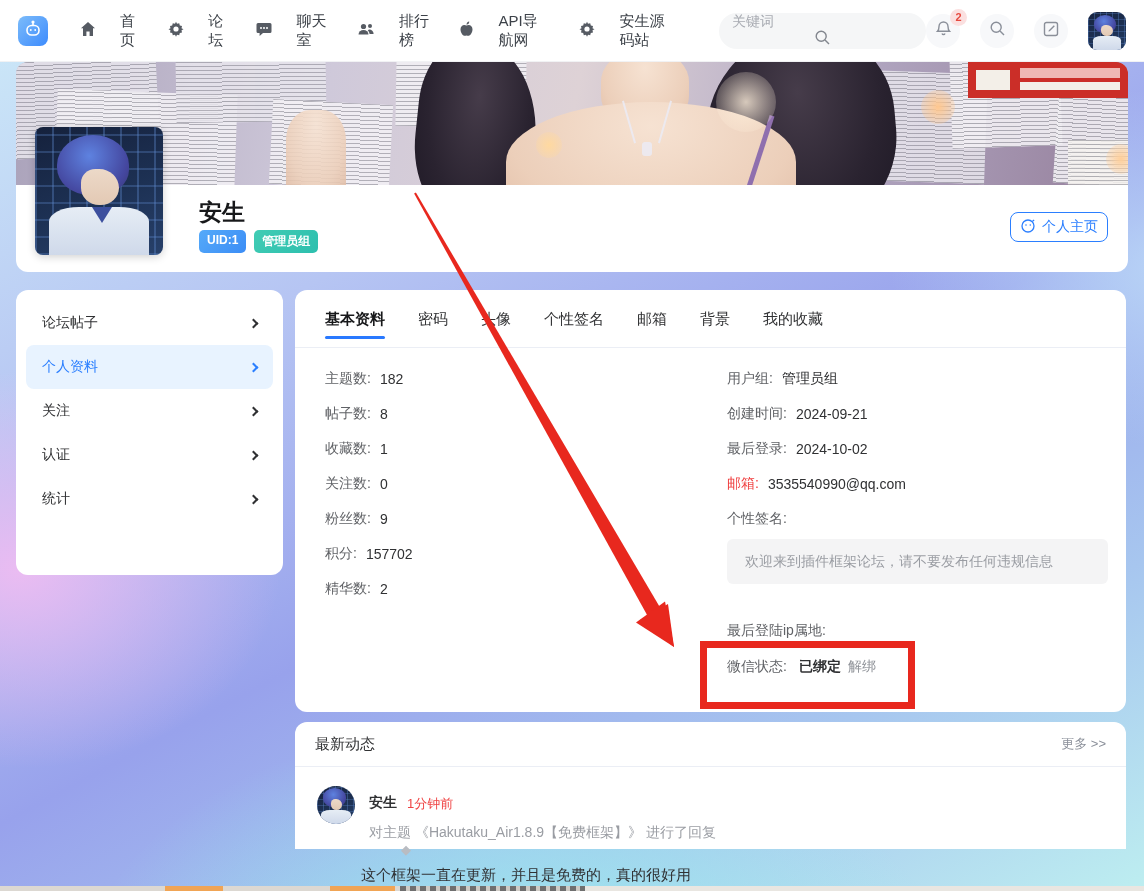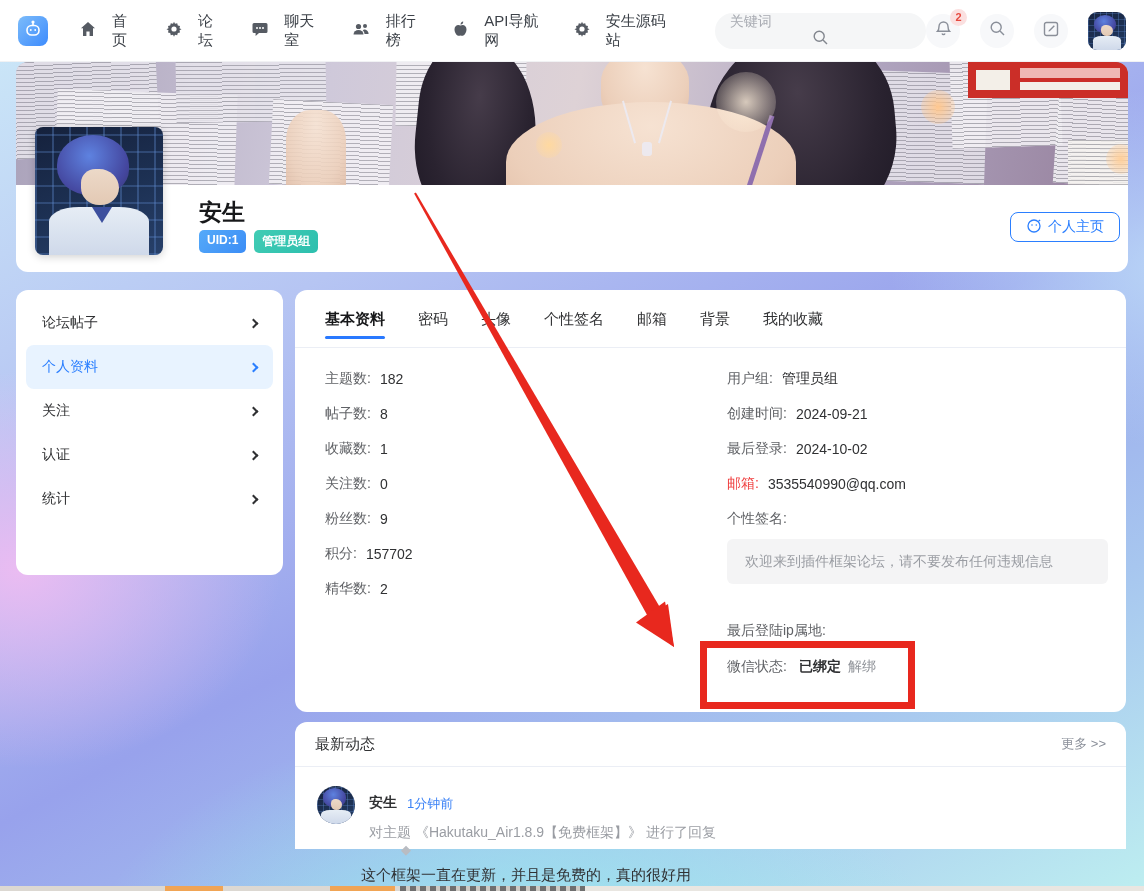--- a/index.html
+++ b/index.html
@@ -22,21 +22,21 @@
     position:absolute; left:0; top:0; width:1144px; height:62px;
     background:#fff; border-bottom:1px solid #f1f2f4;
     display:flex; align-items:center; padding:0 18px; z-index:5;
   }
   .logo {
     width:30px; height:30px; border-radius:8px; flex:0 0 auto;
     background:linear-gradient(135deg,#7cbcfa,#3d8bfd);
     display:flex; align-items:center; justify-content:center;
   }
   .nav-items { display:flex; align-items:center; gap:30px; margin-left:32px; }
-  .nav-item { display:flex; align-items:center; gap:16px; font-size:15px; color:#3d4249; cursor:pointer; }
+  .nav-item { display:flex; align-items:center; gap:24px; font-size:15px; color:#3d4249; cursor:pointer; }
   .nav-item svg { color:#565b63; }
   .searchbox {
     margin-left:44px; width:226px; height:36px; background:#f5f6f7; border-radius:18px;
     display:flex; align-items:center; padding:0 13px;flex-direction:column;
   }
   .searchbox input {
     border:none; outline:none; background:transparent; flex:1; font-size:14px; color:#333;
     font-family:inherit;
   }
   .searchbox input::placeholder { color:#a8abb2; }
@@ -97,21 +97,21 @@
   .badges { position:absolute; left:183px; top:168px; display:flex; gap:8px; }
   .badge-uid {
     background:linear-gradient(135deg,#55aaf9,#3b8df6); color:#fff; font-size:12px; font-weight:bold;
     padding:3px 8px; border-radius:5px;
   }
   .badge-group {
     background:linear-gradient(135deg,#41ccb4,#2dbfae); color:#fff; font-size:12px; font-weight:bold;
     padding:3px 8px; border-radius:5px;
   }
   .homepage-btn {
-    position:absolute; right:8px; top:150px; height:30px; padding:0 15px;
+    position:absolute; right:20px; top:150px; height:30px; padding:0 9px;
     border:1px solid #2b7fff; border-radius:8px; background:#fff; color:#2b7fff;
     font-size:14px; display:flex; align-items:center; gap:6px; cursor:pointer; font-family:inherit;
   }
 
   
   .sidebar {
     position:absolute; left:16px; top:290px; width:267px; height:285px;
     background:#fff; border-radius:12px; padding:11px 10px; z-index:2;
   }
   .side-item {
@@ -162,21 +162,21 @@
   }
   .act-header { position:absolute; left:0; top:0; width:100%; height:44px; display:flex; align-items:center; justify-content:space-between; padding:0 20px; }
   .act-title { font-size:15px; color:#303133; }
   .act-more { font-size:13px; color:#8a8f99; cursor:pointer; }
   .act-divider { position:absolute; left:0; top:44px; width:100%; height:1px; background:#ebeef5; }
   .post-avatar {
     position:absolute; left:22px; top:64px; width:38px; height:38px; border-radius:50%; overflow:hidden;
     background:linear-gradient(160deg,#15213c,#1d3154 55%,#27406a);
   }
   .post-name { position:absolute; left:74px; top:72px; font-size:14px; font-weight:bold; color:#303133; }
-  .post-time { position:absolute; left:112px; top:73px; font-size:13px; color:#3b82f6; }
+  .post-time { position:absolute; left:112px; top:73px; font-size:13px; color:#ef4444; }
   .post-action { position:absolute; left:74px; top:102px; font-size:14px; color:#9a9da3; }
   .post-diamond { position:absolute; left:106px; top:120px; font-size:13px; color:#b9bcc2; }
   .post-content { position:absolute; left:66px; top:144px; font-size:15px; color:#303133; }
 
   
   .bottom-strip { position:absolute; left:0; top:886px; width:1144px; height:5px; background:#dcd8d2; z-index:6; }
   .bottom-strip .seg { position:absolute; top:0; height:5px; }
 
   
   .anno-box {

